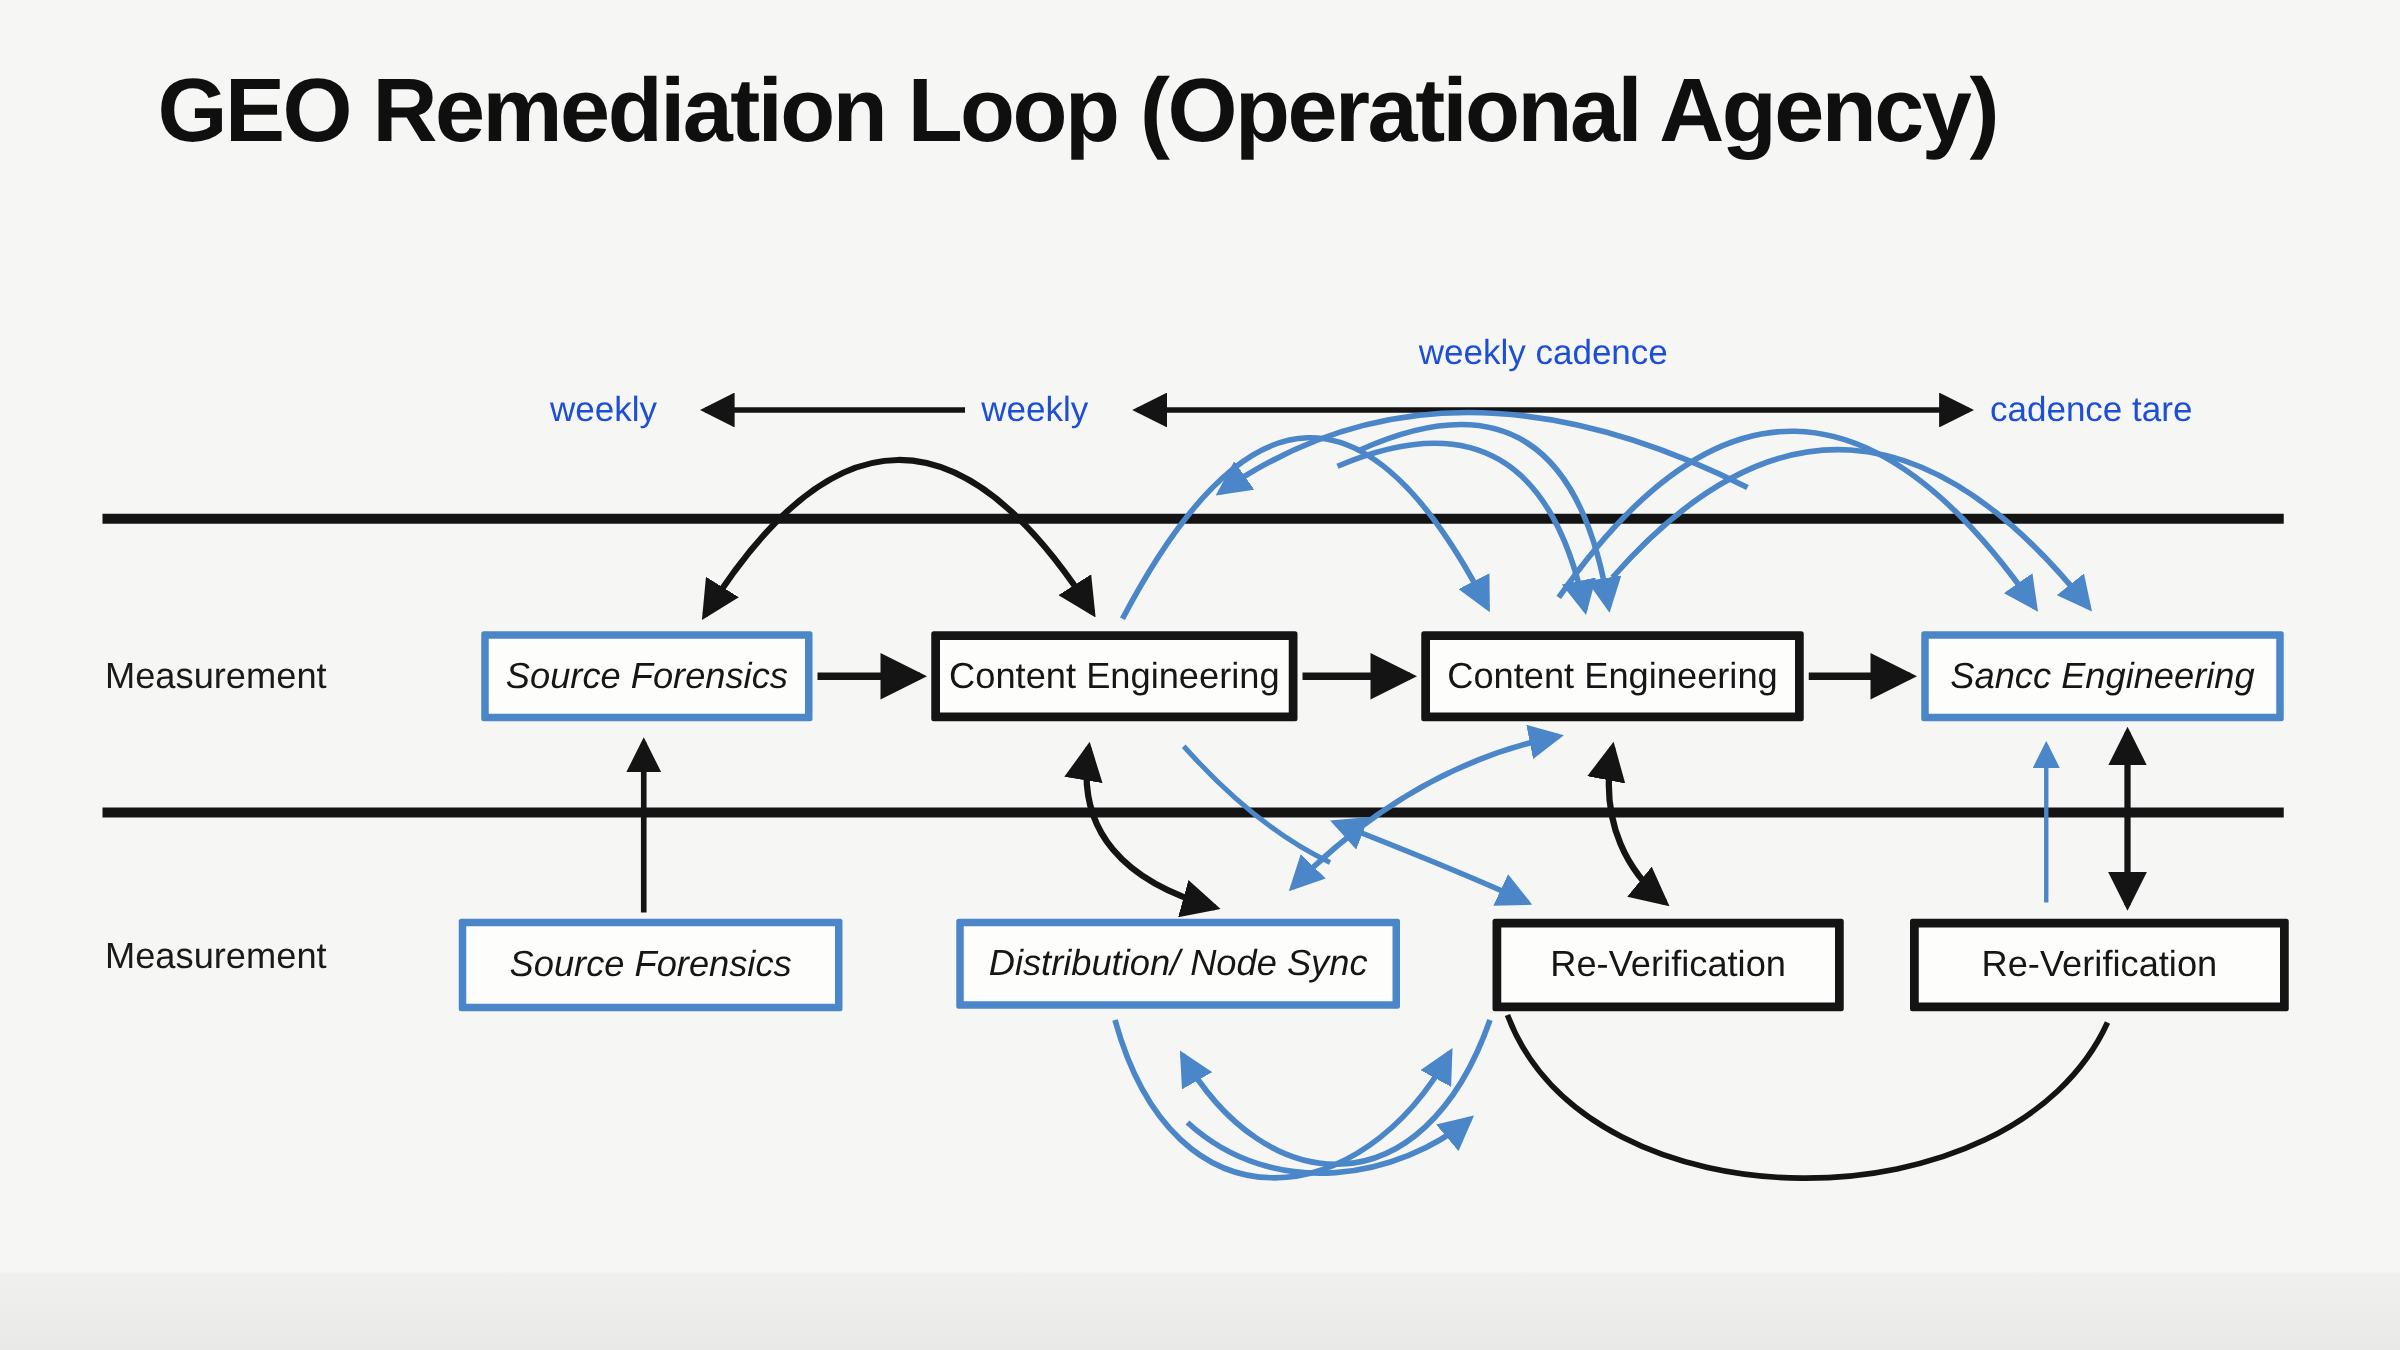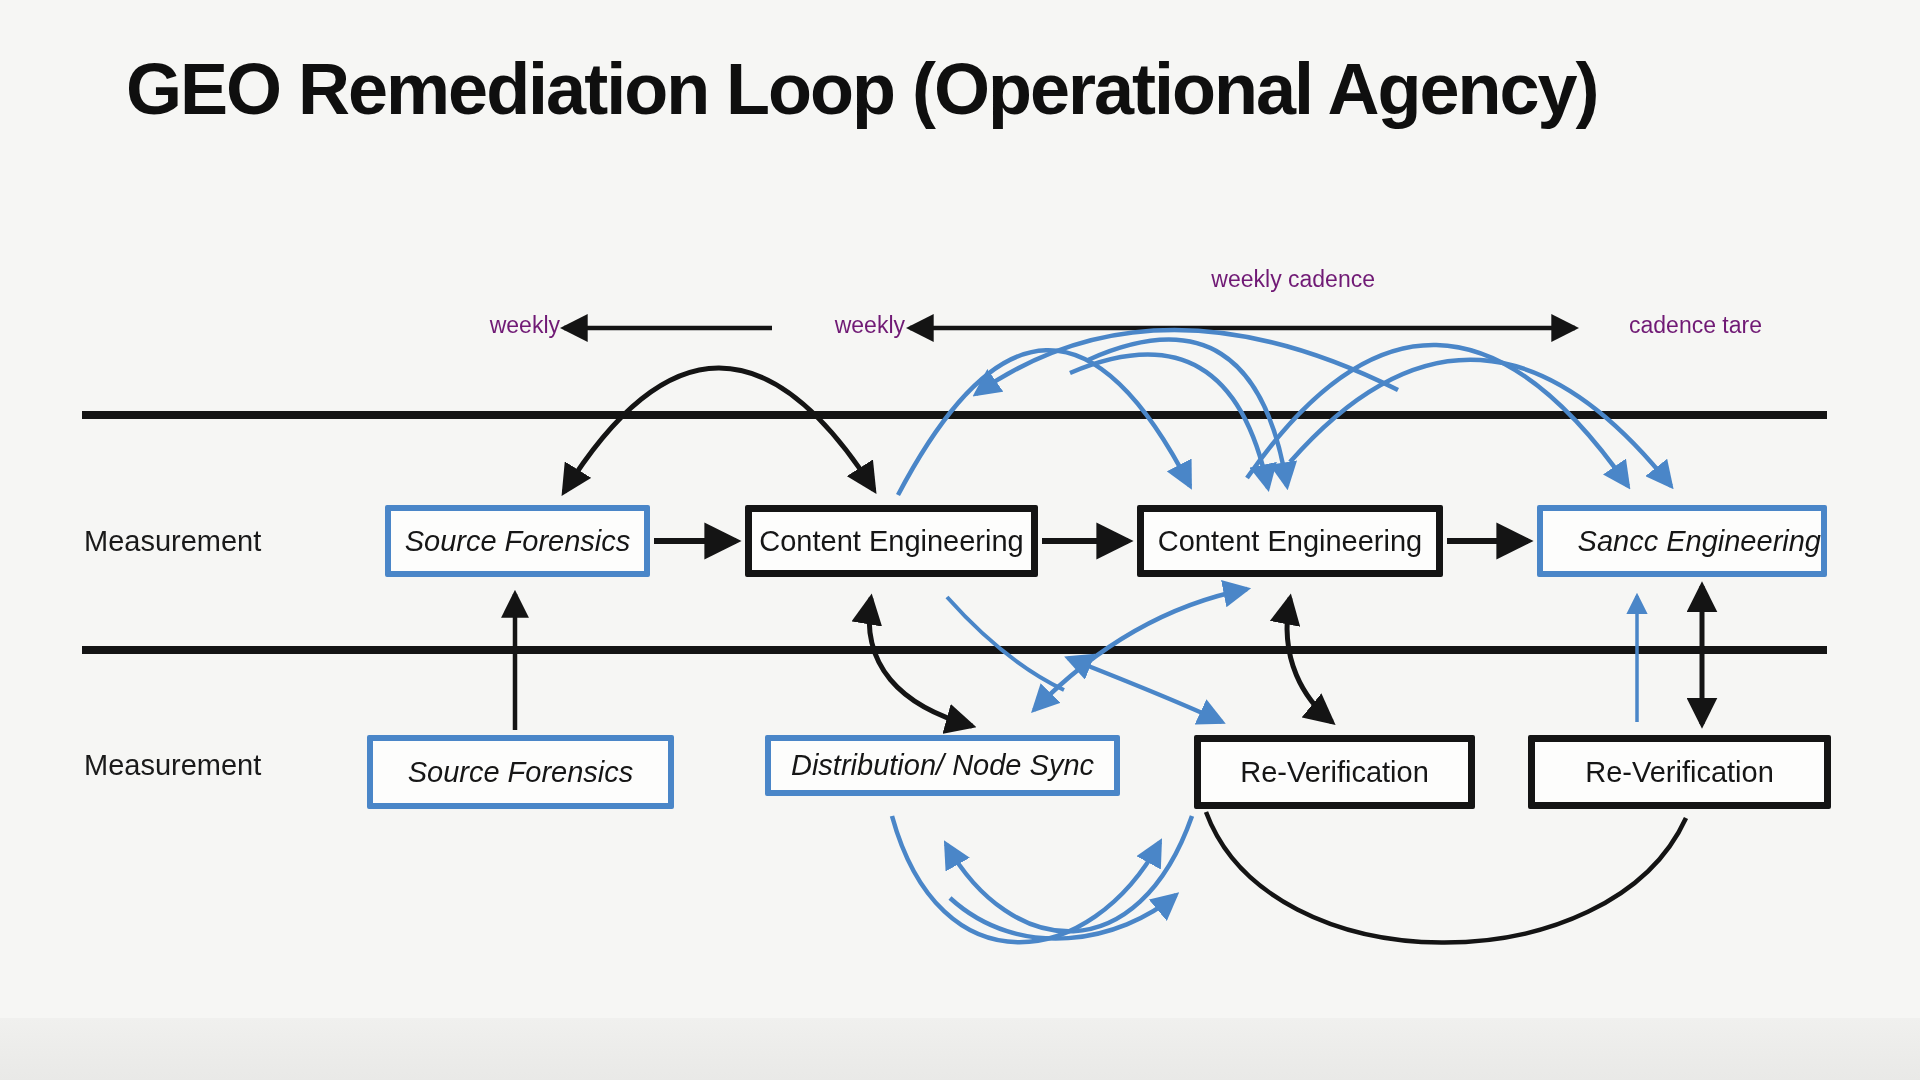--- a/index.html
+++ b/index.html
@@ -12,21 +12,21 @@
   .abs{position:absolute;}
   #title{
     left:126px;top:48px;width:1700px;
     font-size:72px;font-weight:bold;letter-spacing:-2px;color:#0f0f0f;
     white-space:nowrap;
   }
   .lane-label{
     font-size:29px;color:#1a1a1a;white-space:nowrap;
   }
   .cadence{
-    font-size:23px;color:#701a75;text-align:right;white-space:nowrap;
+    font-size:28px;color:#1d4ed8;text-align:left;white-space:nowrap;
   }
   .node{
     box-sizing:border-box;
     display:flex;align-items:center;justify-content:center;
     background:#fdfdfc;
     font-size:29px;color:#161616;white-space:nowrap;
     border-radius:2px;
   }
   .node.cb{border:6px solid var(--blue);font-style:italic;}
   .node.ck{border:7px solid var(--ink);}
@@ -55,28 +55,28 @@
 
 <div class="abs node cb" style="left:385px;top:505px;width:265px;height:72px;">
     <span>Source Forensics</span>
   </div>
 <div class="abs node ck" style="left:745px;top:505px;width:293px;height:72px;">
     <span>Content Engineering</span>
   </div>
 <div class="abs node ck" style="left:1137px;top:505px;width:306px;height:72px;">
     <span>Content Engineering</span>
   </div>
-<div class="abs node cb" style="left:1537px;top:505px;width:290px;height:72px;justify-content:flex-end;">
+<div class="abs node cb" style="left:1537px;top:505px;width:290px;height:72px;">
     <span>Sancc Engineering</span>
   </div>
 
 <div class="abs node cb" style="left:367px;top:735px;width:307px;height:74px;">
     <span>Source Forensics</span>
   </div>
-<div class="abs node cb" style="left:765px;top:735px;width:355px;height:61px;">
+<div class="abs node cb" style="left:765px;top:735px;width:355px;height:72px;">
     <span>Distribution/ Node Sync</span>
   </div>
 <div class="abs node ck" style="left:1194px;top:735px;width:281px;height:74px;">
     <span>Re-Verification</span>
   </div>
 <div class="abs node ck" style="left:1528px;top:735px;width:303px;height:74px;">
     <span>Re-Verification</span>
   </div>
 
 <svg id="arrows" class="abs" width="1920" height="1080" viewBox="0 0 1920 1080">

